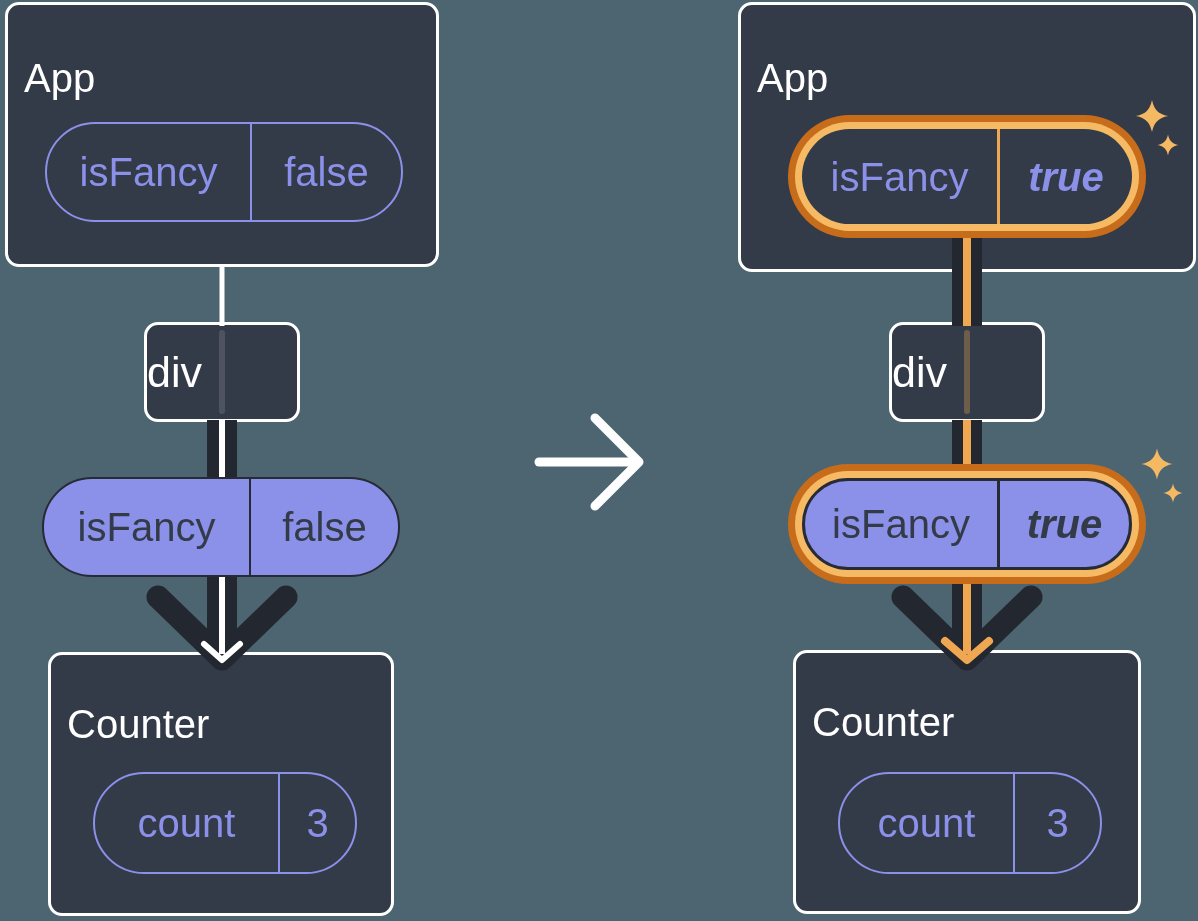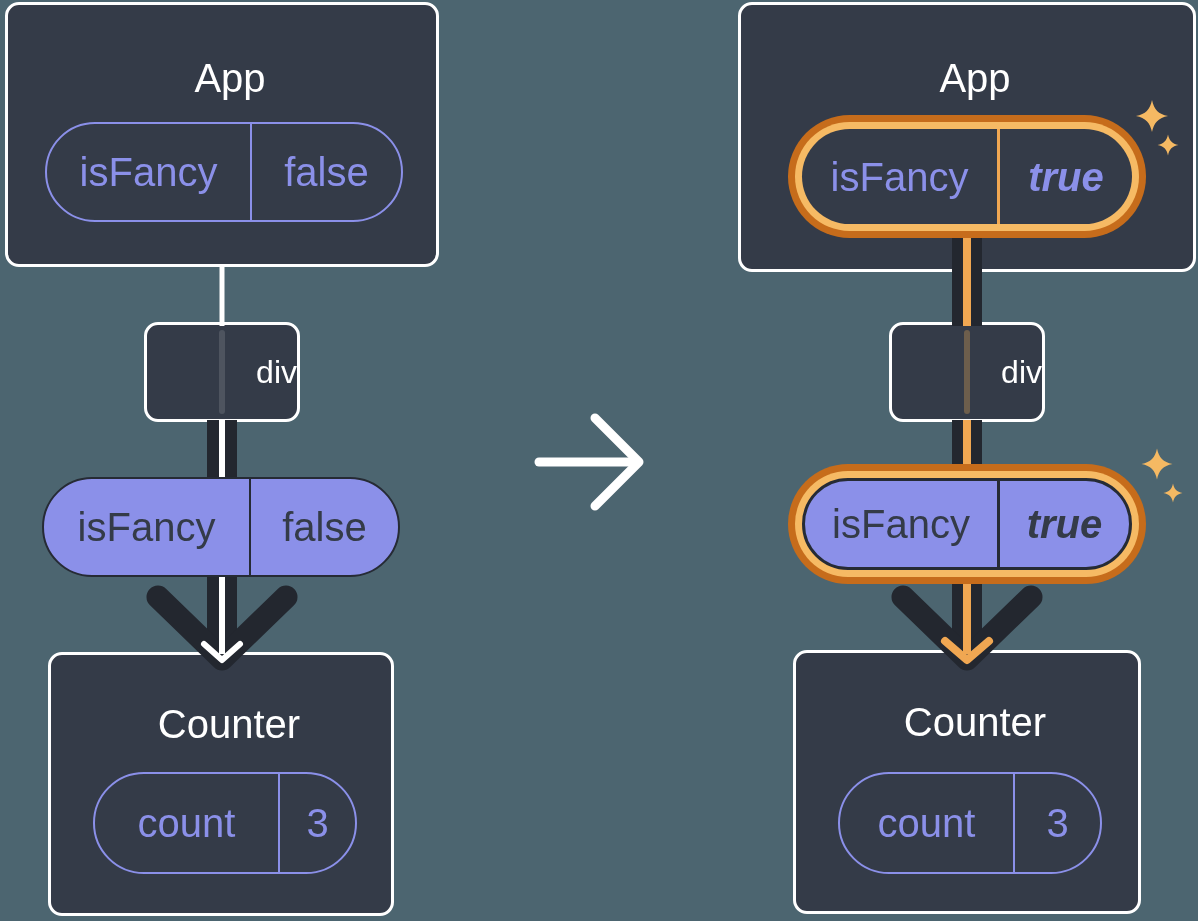--- a/index.html
+++ b/index.html
@@ -7,21 +7,21 @@
     position:relative;width:1198px;height:921px;overflow:hidden;
     background:#4C6570;
     font-family:"Liberation Sans", sans-serif;
   }
   .node{
     position:absolute;box-sizing:border-box;
     background:#343B48;border:3px solid #FFFFFF;border-radius:14px;
     z-index:1;
   }
   .node-title{
-    position:absolute;left:16px;right:0;text-align:center;
+    position:absolute;left:16px;right:0;text-align:left;
     color:#FFFFFF;font-size:40px;font-weight:500;line-height:44px;
   }
   .pill{
     position:absolute;box-sizing:border-box;border-radius:999px;
     display:grid;align-items:stretch;z-index:10;
     font-size:40px;line-height:1;
   }
   .pill .cell{
     display:flex;align-items:center;justify-content:center;
     min-width:0;
@@ -54,22 +54,22 @@
   .bold-val{font-weight:700;font-style:italic;}
   .ghost-line{
     position:absolute;top:5px;bottom:5px;left:50%;width:6px;margin-left:-3px;
     border-radius:3px;
   }
   .ghost-white{background:rgba(255,255,255,0.13);}
   .ghost-orange{background:rgba(242,174,85,0.30);}
   svg.overlay{position:absolute;left:0;top:0;pointer-events:none;}
   #connectors{z-index:5;}
   #accents{z-index:12;}
-  .divnode{display:flex;align-items:center;justify-content:flex-end;
-    color:#FFFFFF;font-size:32px;}
+  .divnode{display:flex;align-items:center;justify-content:flex-start;
+    color:#FFFFFF;font-size:43px;}
 </style>
 </head>
 <body>
 
 <div id="canvas">
 
   <div>
 
     <div class="node" style="left:5px;top:2px;width:434px;height:265px;">
       <div class="node-title" style="top:51px;">App</div>

